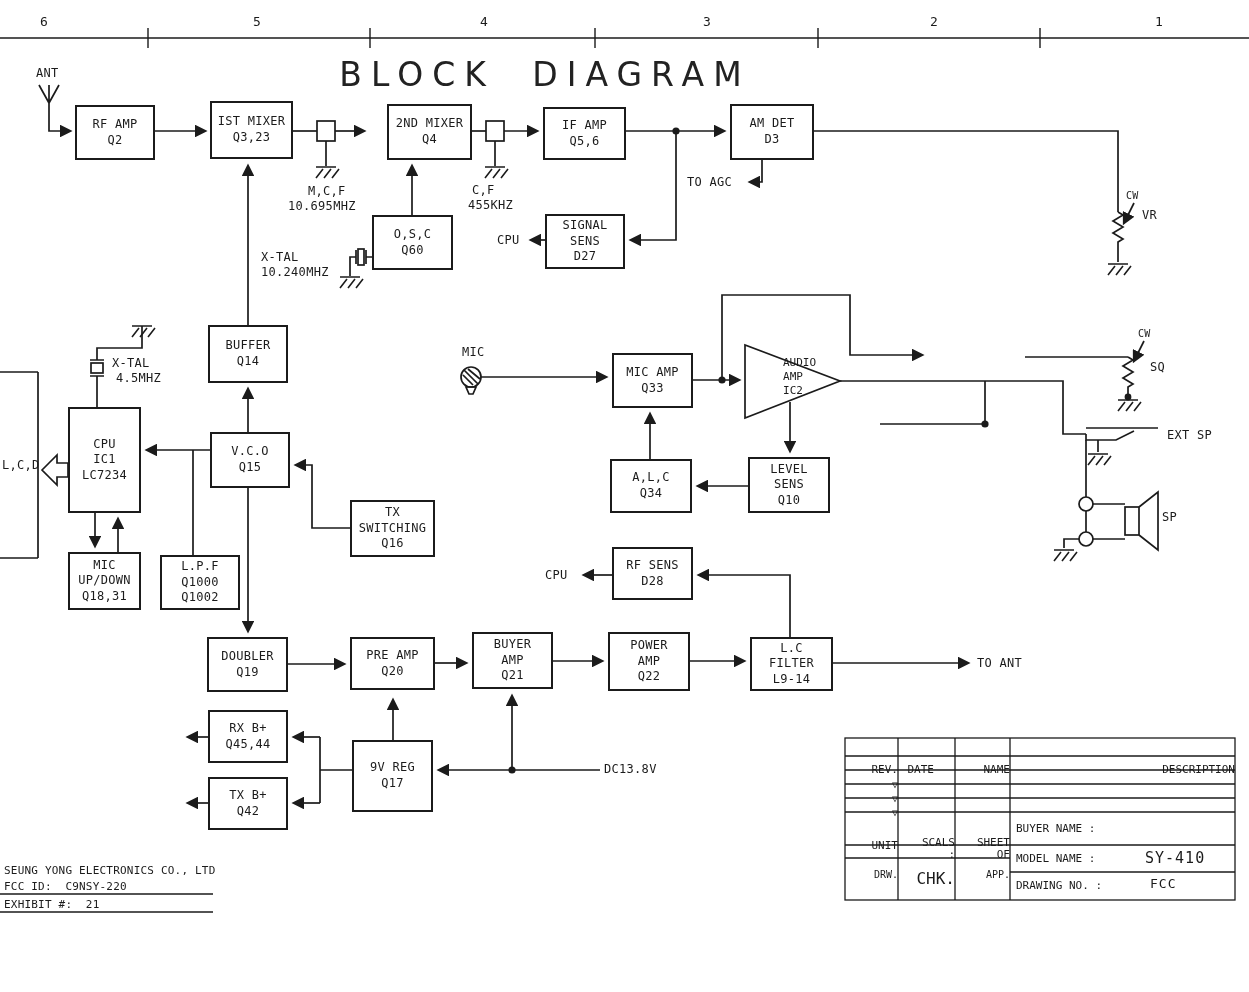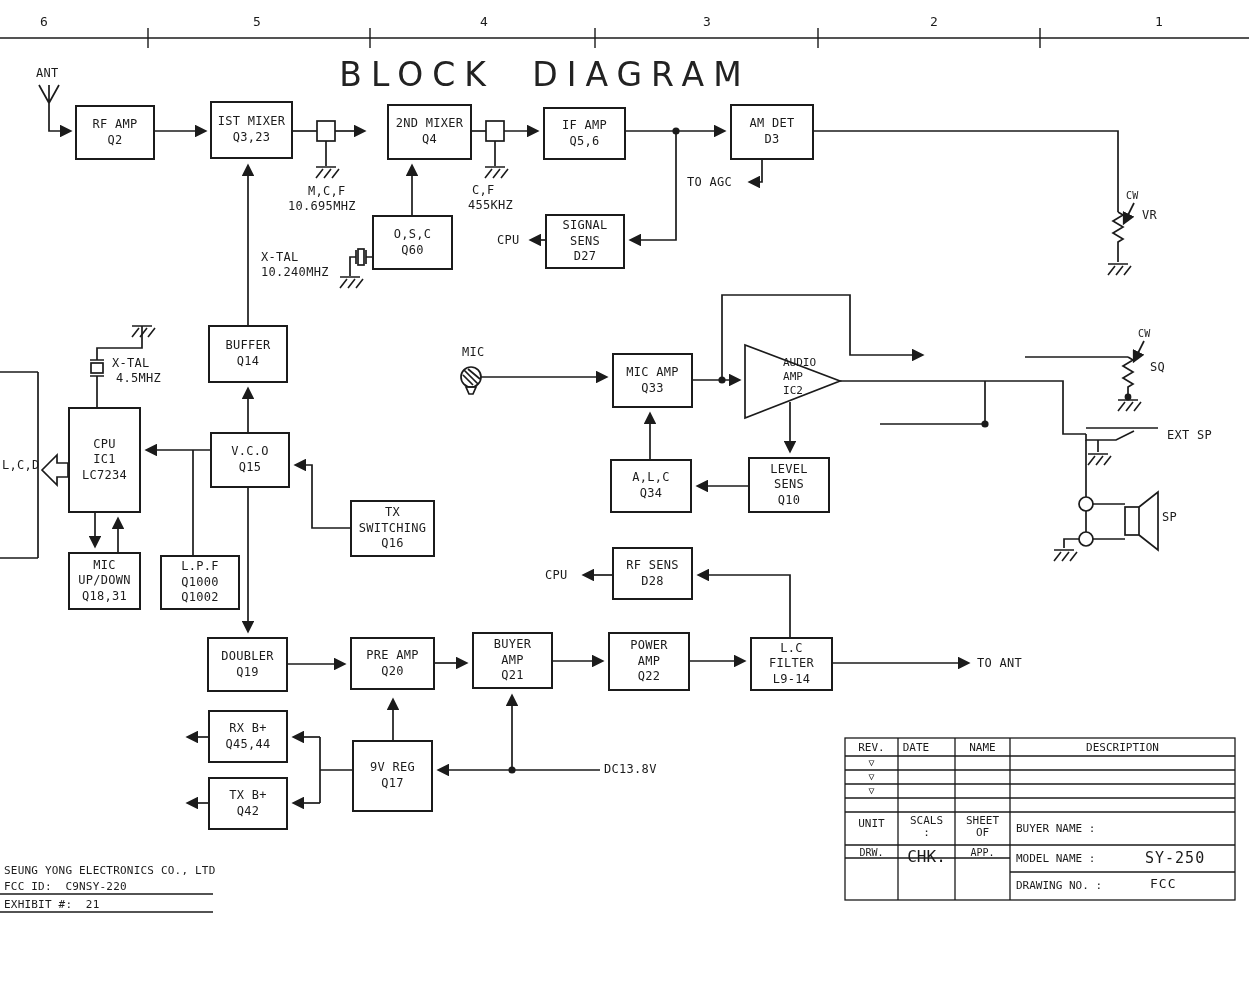--- a/index.html
+++ b/index.html
@@ -16,21 +16,21 @@
   }
   .blk {
     position:absolute; border:2px solid #1b1b1b; background:#fff;
     display:flex; flex-direction:column; align-items:center; justify-content:center;
     font-size:12px; line-height:1.3; letter-spacing:0.3px; text-align:center; z-index:2;
   }
   .blk span { display:block; white-space:pre; }
   .lbl { position:absolute; font-size:12px; letter-spacing:0.3px; white-space:pre; z-index:3; }
   .num { position:absolute; font-size:13px; z-index:3; }
   .tb  { position:absolute; font-size:11px; white-space:pre; z-index:3; }
-  .tbc { text-align:center; }
+  .tbc { text-align:right;margin-top:22px; }
   .tri-text { position:absolute; left:747px; top:356px; width:56px; text-align:center;
     font-size:11px; line-height:1.25; z-index:3; }
   .tri-text span { display:block;padding-left:36px; }
   .model-val { font-size:15px; letter-spacing:1px; }
   .drawing-val { font-size:13px; letter-spacing:1px; }
   .footer { position:absolute; font-size:11px; letter-spacing:0.2px; white-space:pre; z-index:3; }
 </style>
 </head>
 <body>
 
@@ -357,21 +357,21 @@
   <div class="tb tbc" style="left:845px;top:817px;width:53px">UNIT</div>
   <div class="tb tbc" style="left:898px;top:814px;width:57px">SCALS</div>
   <div class="tb tbc" style="left:898px;top:826px;width:57px">:</div>
   <div class="tb tbc" style="left:955px;top:814px;width:55px">SHEET</div>
   <div class="tb tbc" style="left:955px;top:826px;width:55px">OF</div>
   <div class="tb tbc" style="left:845px;top:847px;width:53px;font-size:10px">DRW.</div>
   <div class="tb tbc" style="left:898px;top:847px;width:57px;font-size:16px">CHK.</div>
   <div class="tb tbc" style="left:955px;top:847px;width:55px;font-size:10px">APP.</div>
   <div class="tb" style="left:1016px;top:822px">BUYER NAME :</div>
   <div class="tb" style="left:1016px;top:852px">MODEL NAME :</div>
-  <div class="tb model-val" style="left:1145px;top:849px">SY-250</div>
+  <div class="tb model-val" style="left:1145px;top:849px">SY-410</div>
   <div class="tb" style="left:1016px;top:879px">DRAWING NO. :</div>
   <div class="tb drawing-val" style="left:1150px;top:876px">FCC</div>
 
   <div class="footer" style="left:4px;top:864px">SEUNG YONG ELECTRONICS CO., LTD</div>
   <div class="footer" style="left:4px;top:880px">FCC ID:  C9NSY-220</div>
   <div class="footer" style="left:4px;top:898px">EXHIBIT #:  21</div>
 
 </div>
 
 </body></html>

